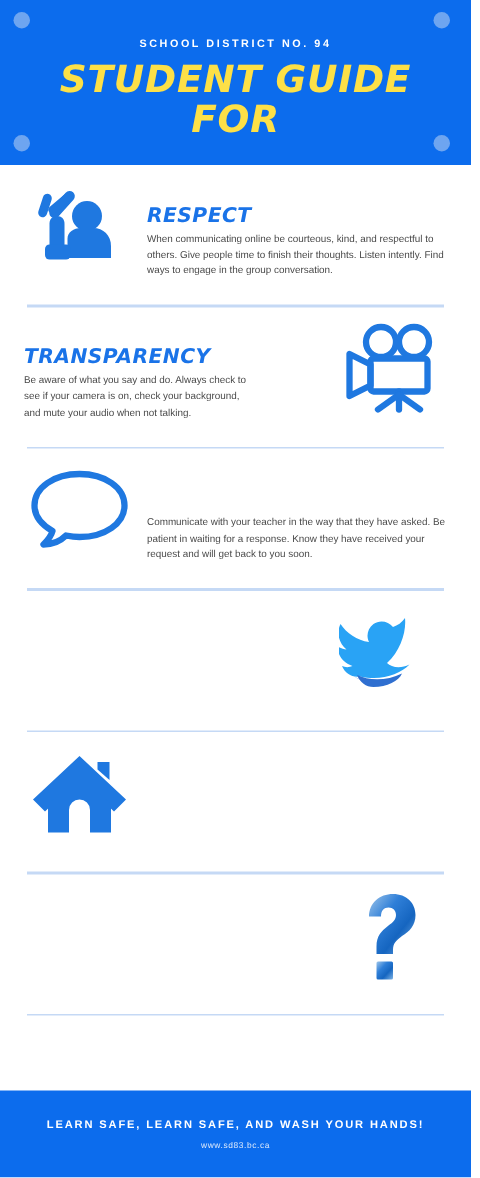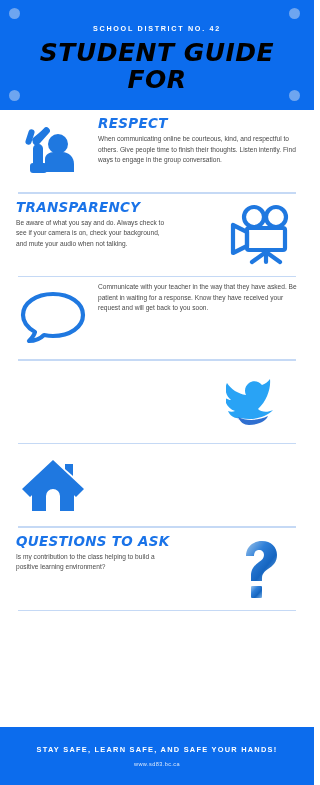--- a/index.html
+++ b/index.html
@@ -38,41 +38,41 @@
   .dot.br { right: 14px; bottom: 9px; }
 
   .eyebrow {
     color: #ffffff;
     font-size: 7.2px;
     letter-spacing: 1.7px;
     font-weight: bold;
     margin: 6px 0 0 0;
   }
   .main-title {
-    color: #000000;
+    color: #fde047;
     font-size: 25px;
     line-height: 1.06;
     font-weight: bold;
     font-style: italic;
     letter-spacing: 0.5px;
     margin: 7px 0 0 0;
     text-transform: uppercase;
     font-family: "DejaVu Sans", sans-serif;
   }
   .main-title .line { display: block; }
 
   
   .sections {
     padding: 0;
   }
   .section {
     display: flex;
-    align-items: flex-start;
+    align-items: flex-end;
     box-sizing: border-box;
-    padding: 5px 14px 5px 14px;
+    padding: 5px 14px 16px 14px;
     position: relative;
   }
   .section.icon-left  { flex-direction: row; }
   .section.icon-right { flex-direction: row-reverse; gap: 45px; }
 
   .icon-box {
     flex: 0 0 78px;
     height: 72px;
     display: flex;
     align-items: center;
@@ -139,21 +139,21 @@
 </style>
 </head>
 <body>
 
 <div class="header">
   <span class="dot tl"></span>
   <span class="dot tr"></span>
   <span class="dot bl"></span>
   <span class="dot br"></span>
 
-  <p class="eyebrow">SCHOOL DISTRICT NO. 42</p>
+  <p class="eyebrow">SCHOOL DISTRICT NO. 94</p>
   <h1 class="main-title">
     <span class="line">STUDENT GUIDE FOR</span>
   </h1>
 </div>
 
 <div class="sections">
 
   <div class="section icon-left">
     <div class="icon-box">
       <svg width="64" height="64" viewBox="0 0 64 64" aria-hidden="true">
@@ -240,27 +240,23 @@
             <stop offset="0%" stop-color="#9fc6ea"></stop>
             <stop offset="35%" stop-color="#2f7fd8"></stop>
             <stop offset="65%" stop-color="#1565c0"></stop>
             <stop offset="100%" stop-color="#7fb4e6"></stop>
           </linearGradient>
         </defs>
         <path d="M14 18c0 -9 7 -15 16 -15 9 0 15 6 15 14 0 7 -4 11 -9 14 -4 3 -6 5 -6 9 l0 3 -11 0 0 -5c0 -7 3 -10 8 -14 3 -2 5 -4 5 -7 0 -3 -2 -5 -5 -5 -3 0 -5 2 -5 6z" fill="url(#qmGrad)"></path>
         <rect x="19" y="48" width="11" height="12" rx="1" fill="url(#qmGrad)"></rect>
       </svg>
     </div>
-    <div class="text-box">
-      <h2 class="sec-title">QUESTIONS TO ASK</h2>
-      <p class="sec-body">Is my contribution to the class helping to build a positive learning environment?</p>
-    </div>
   </div>
   <div class="divider"></div>
 
 </div>
 
 <div class="spacer"></div>
 
 <div class="footer">
-  <p class="footer-title">STAY SAFE, LEARN SAFE, AND SAFE YOUR HANDS!</p>
+  <p class="footer-title">LEARN SAFE, LEARN SAFE, AND WASH YOUR HANDS!</p>
   <p class="footer-url">www.sd83.bc.ca</p>
 </div>
 
 </body></html>

